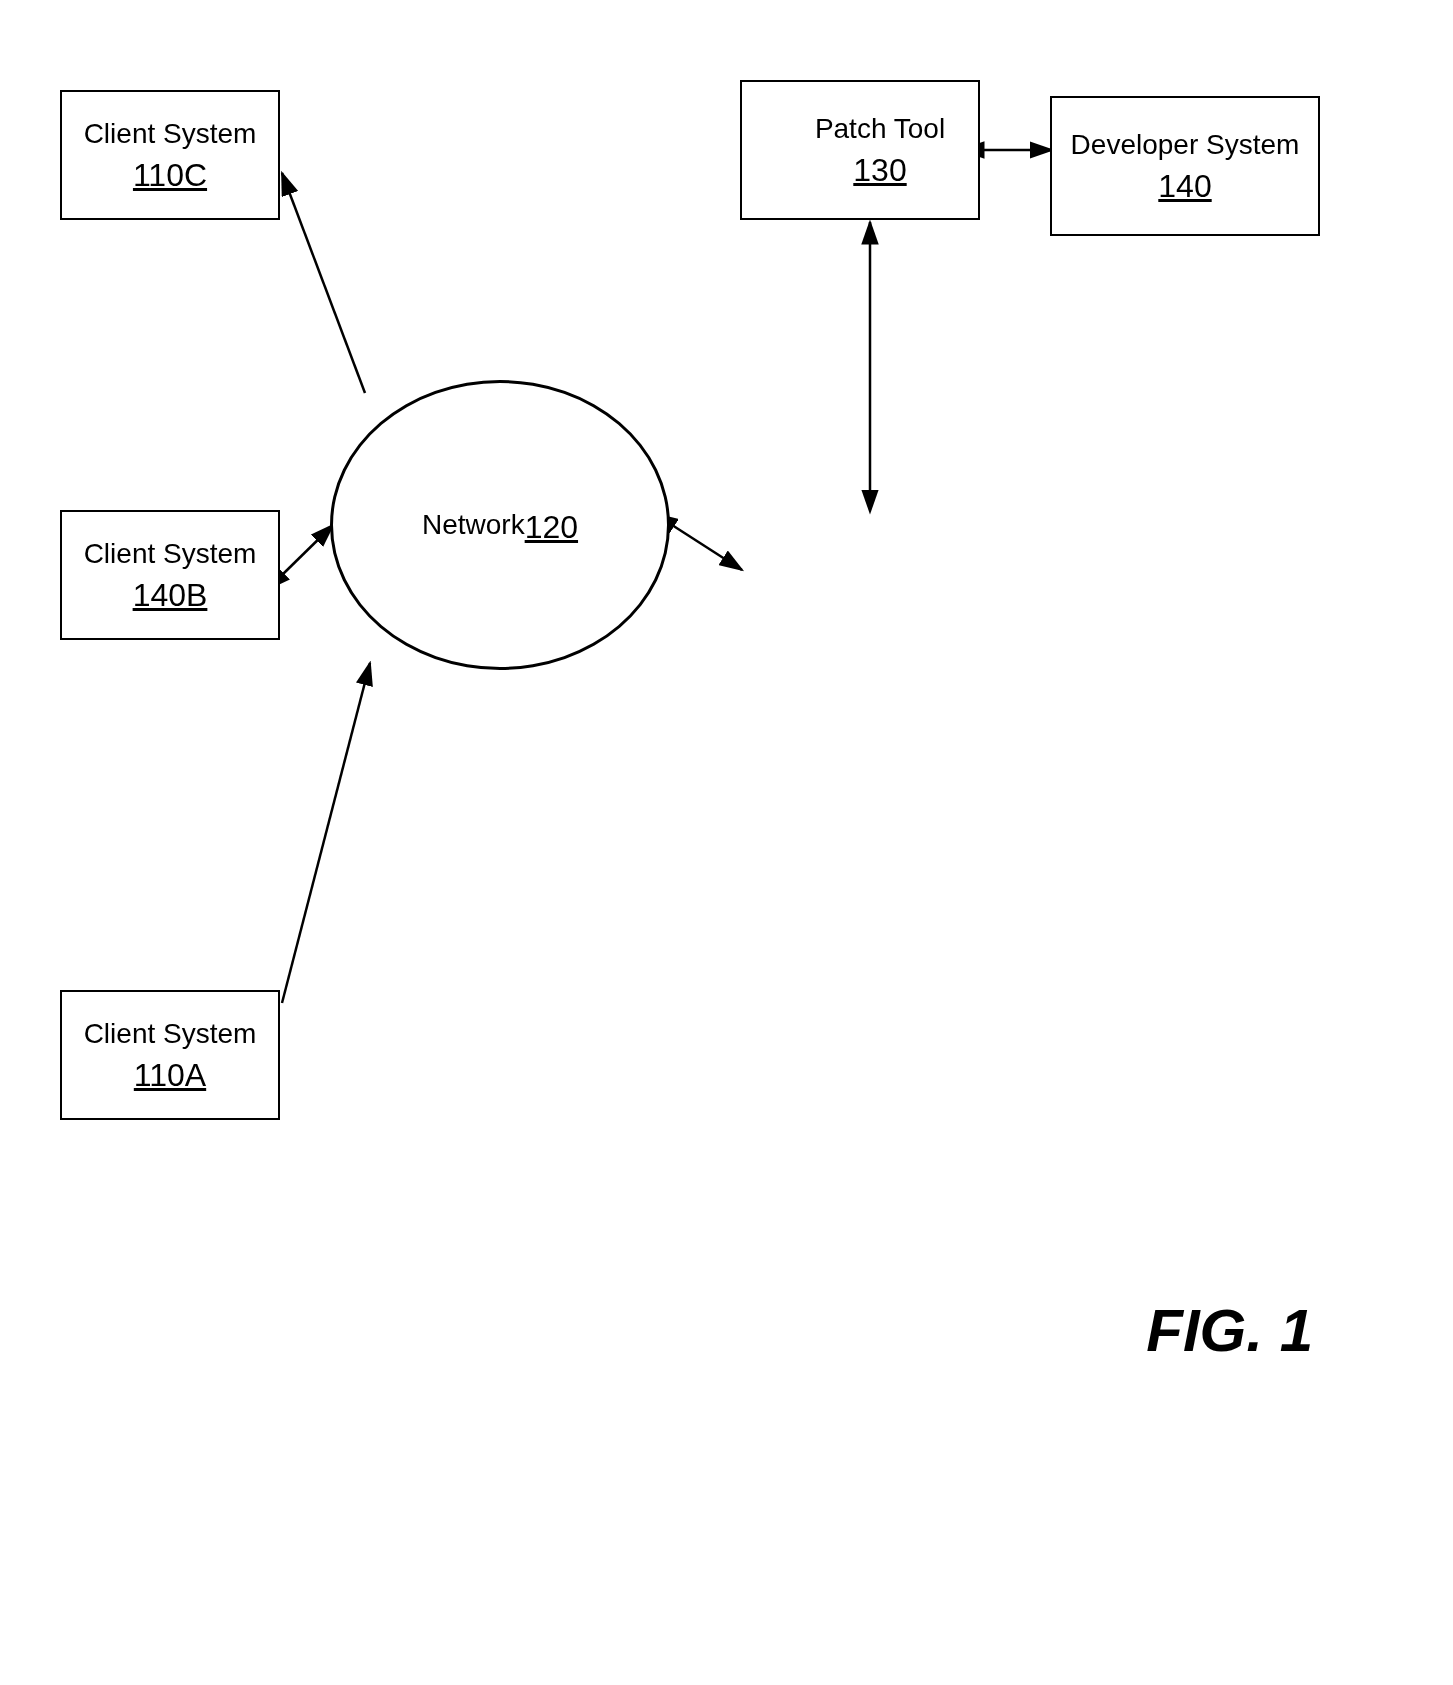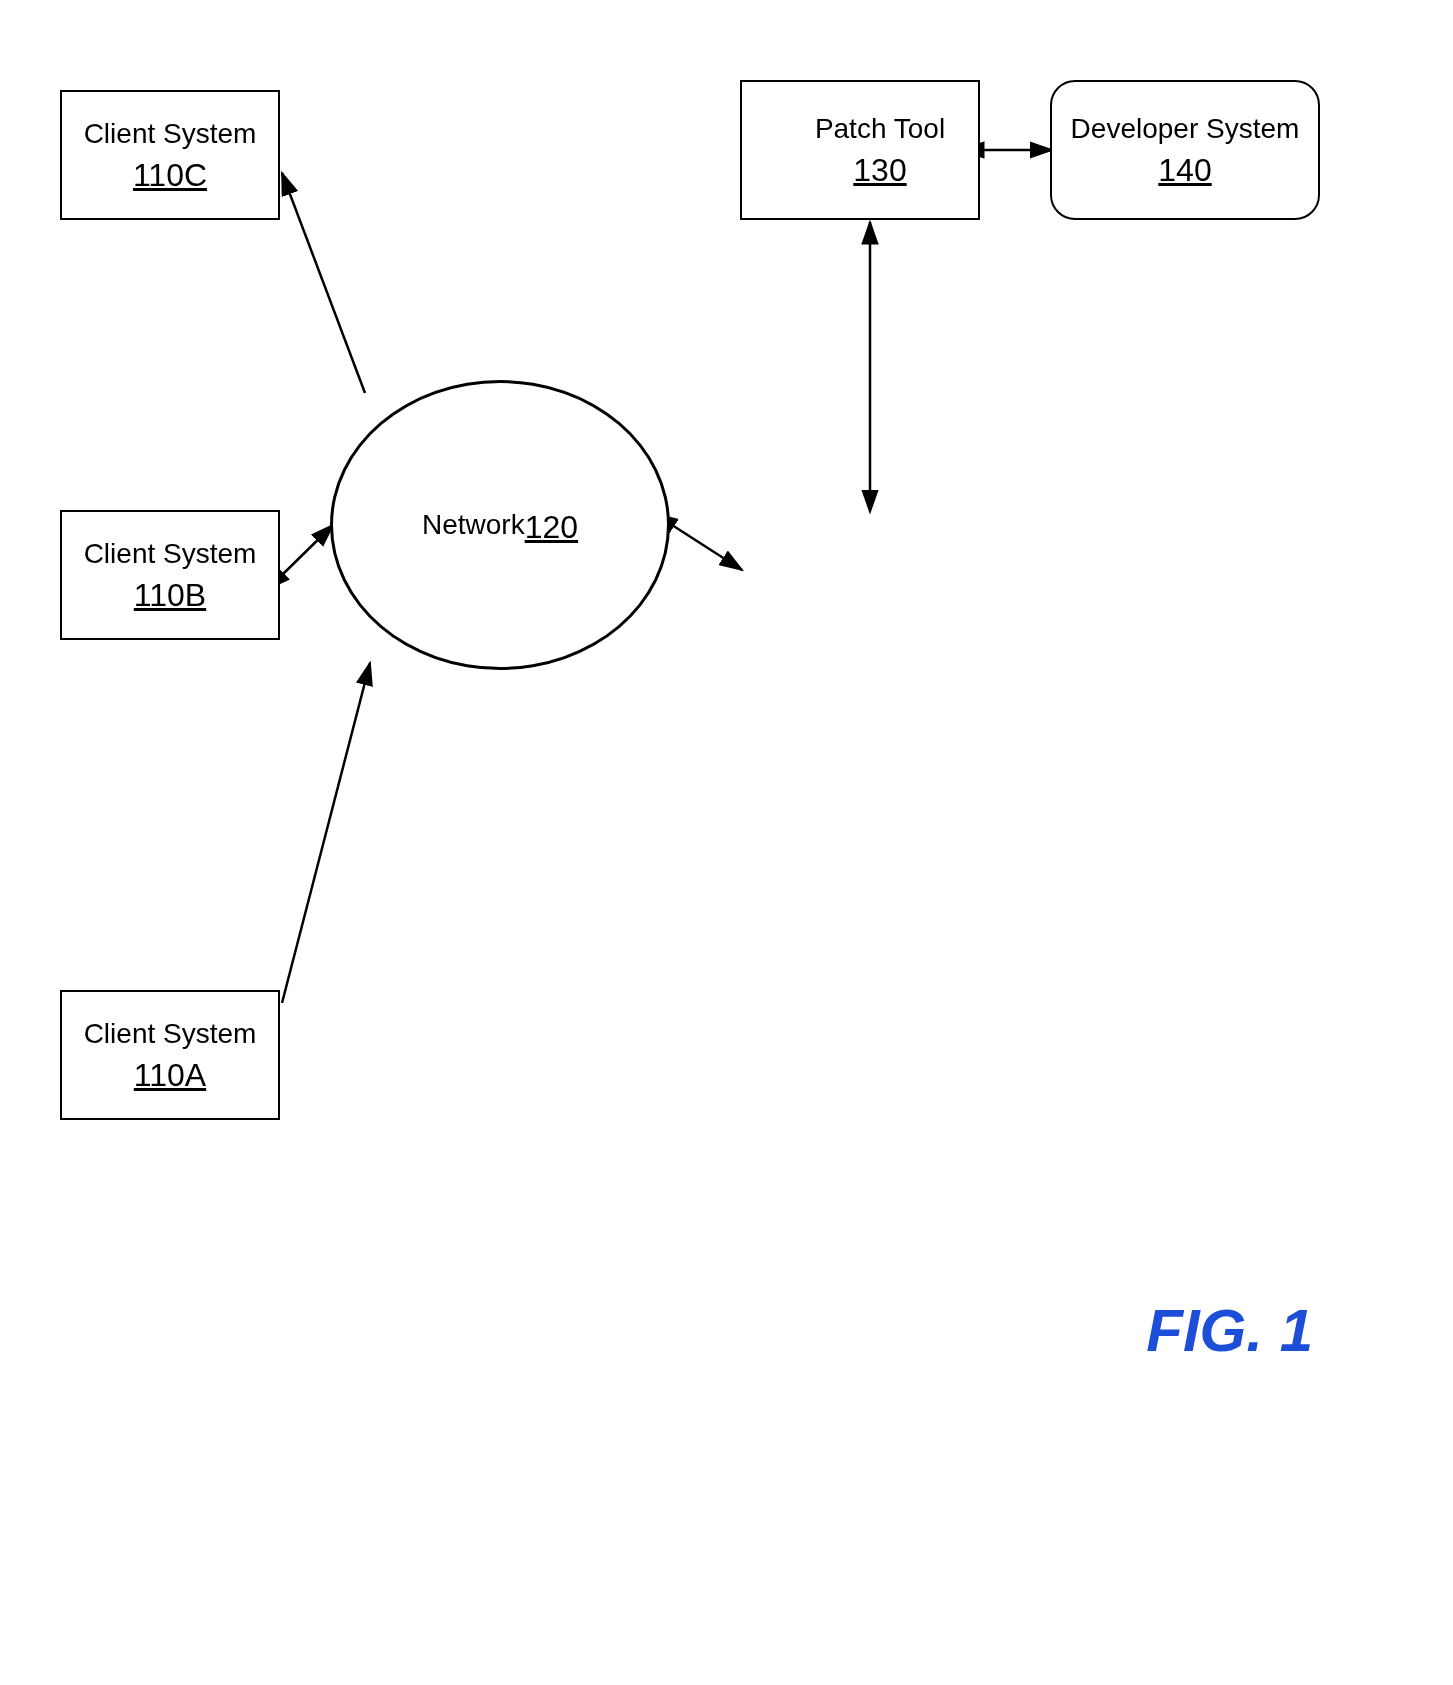--- a/index.html
+++ b/index.html
@@ -53,21 +53,21 @@
       align-items: center;
       justify-content: center;
       text-align: center;
     }
 
     .fig-label {
       position: absolute;
       font-size: 60px;
       font-style: italic;
       font-weight: bold;
-      color: #1d4ed8;
+      color: #000000;
     }
 
     
     .arrows-svg {
       position: absolute;
       top: 0;
       left: 0;
       width: 1453px;
       height: 1685px;
       pointer-events: none;
@@ -101,39 +101,39 @@
     <line x1="982" y1="150" x2="1052" y2="150" stroke="#000" stroke-width="2.5" marker-end="url(#arrowhead-end)" marker-start="url(#arrowhead-start)"></line>
   </svg>
 
   <div class="box" style="left:60px; top:90px; width:220px; height:130px;">
     <span class="box-label">Client System</span>
     <span class="box-number">110C</span>
   </div>
 
   <div class="box" style="left:60px; top:510px; width:220px; height:130px;">
     <span class="box-label">Client System</span>
-    <span class="box-number">110B</span>
+    <span class="box-number">140B</span>
   </div>
 
   <div class="box" style="left:60px; top:990px; width:220px; height:130px;">
     <span class="box-label">Client System</span>
     <span class="box-number">110A</span>
   </div>
 
   <div class="ellipse" style="left:330px; top:380px; width:340px; height:290px;">
     <span class="box-label">Network</span>
     <span class="box-number">120</span>
   </div>
 
 
   <div class="box" style="left:740px; top:80px; width:240px; height:140px;padding-left:40px;">
     <span class="box-label">Patch Tool</span>
     <span class="box-number">130</span>
   </div>
 
-  <div class="box" style="left:1050px; top:80px; width:270px; height:140px;border-radius:25px;">
+  <div class="box" style="left:1050px; top:96px; width:270px; height:140px;">
     <span class="box-label">Developer System</span>
     <span class="box-number">140</span>
   </div>
 
   <div class="fig-label" style="right:140px; bottom:320px;">FIG. 1</div>
 
 </div>
 
 </body></html>

